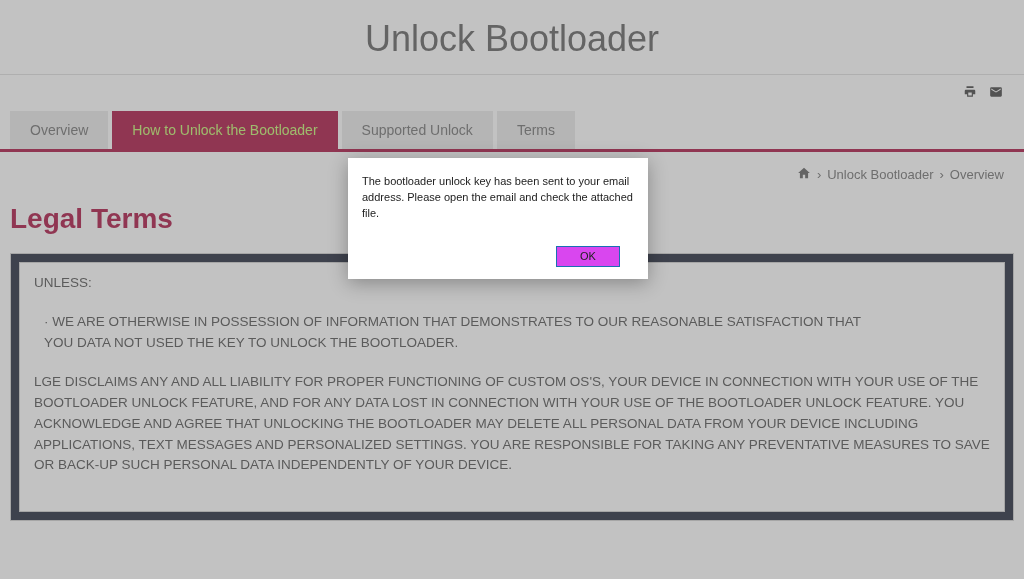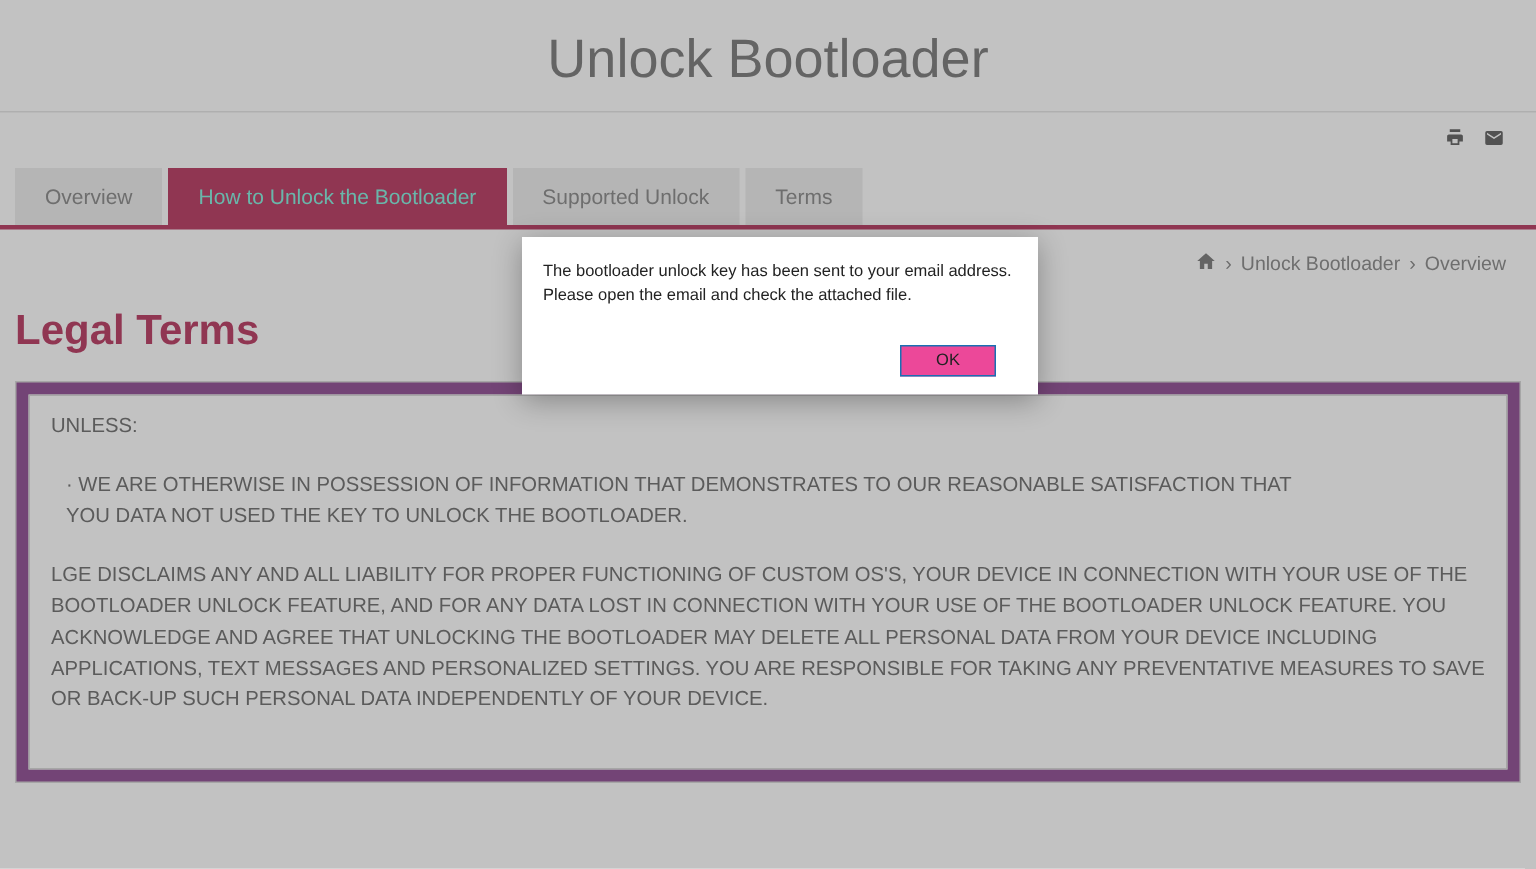--- a/index.html
+++ b/index.html
@@ -3,33 +3,33 @@
 <meta charset="utf-8">
 <style>
 * { margin: 0; padding: 0; box-sizing: border-box; }
 body { font-family: Arial, sans-serif; background: #fff; width: 1024px; height: 579px; overflow: hidden; position: relative; }
 .page-title { text-align: center; font-size: 36px; color: #555; padding: 18px 0 14px; font-weight: 400; }
 .divider-top { border-bottom: 1px solid #ddd; }
 .util-icons { display: flex; justify-content: flex-end; padding: 10px 20px 8px; gap: 10px; }
 .util-icons svg { width: 16px; height: 14px; fill: #333; }
 .tabs-row { display: flex; align-items: flex-end; padding: 0 10px; border-bottom: 3px solid #a50034; }
 .tab { padding: 11px 20px; color: #666; background: #e8e8e8; font-size: 14px; margin-right: 4px; cursor: pointer; }
-.tab.active { background: #a50034; color: #5eead4; }
+.tab.active { background: #a50034; color: #bef264; }
 .breadcrumb { display: flex; justify-content: flex-end; align-items: center; padding: 14px 20px 10px; color: #666; font-size: 13px; gap: 6px; }
 .breadcrumb .home-icon svg { width: 14px; height: 14px; fill: #555; }
 .section-title { color: #a50034; font-size: 28px; font-weight: bold; padding: 10px 10px 18px; }
-.terms-panel { margin: 0 10px; border: 1px solid #ccc; background: #701a75; padding: 8px; }
+.terms-panel { margin: 0 10px; border: 1px solid #ccc; background: #0f172a; padding: 8px; }
 .terms-box { background: #fff; border: 1px solid #ccc; height: 250px; overflow-y: scroll; padding: 10px 14px; color: #444; font-size: 13.5px; line-height: 1.55; position: relative; }
 .terms-box p { margin-bottom: 4px; }
 .terms-box .gap { height: 14px; }
 .modal-overlay { position: absolute; inset: 0; background: rgba(120,120,120,0.45); }
-.modal { position: absolute; left: 348px; top: 158px; width: 344px; background: #fff; box-shadow: 0 4px 18px rgba(0,0,0,0.3); padding: 16px 14px 12px; }
+.modal { position: absolute; left: 348px; top: 158px; width: 300px; background: #fff; box-shadow: 0 4px 18px rgba(0,0,0,0.3); padding: 16px 14px 12px; }
 .modal-text { font-size: 11px; color: #222; line-height: 1.45; margin-bottom: 24px; font-family: Tahoma, sans-serif; }
 .modal-btn-row { display: flex; justify-content: flex-end; padding-right: 14px; }
-.modal-btn { width: 64px; height: 21px; border: 1px solid #1a6fb3; background: #ec4899; font-size: 11px; color: #222; cursor: pointer; font-family: Tahoma, sans-serif; }
+.modal-btn { width: 64px; height: 21px; border: 1px solid #1a6fb3; background: #d946ef; font-size: 11px; color: #222; cursor: pointer; font-family: Tahoma, sans-serif; }
 
 .terms-box::-webkit-scrollbar { width: 16px; }
 .terms-box::-webkit-scrollbar-track { background: #f0f0f0; }
 .terms-box::-webkit-scrollbar-thumb { background: #c4c4c4; }
 </style>
 </head>
 <body>
 
 <h1 class="page-title">Unlock Bootloader</h1>
 <div class="divider-top"></div>

